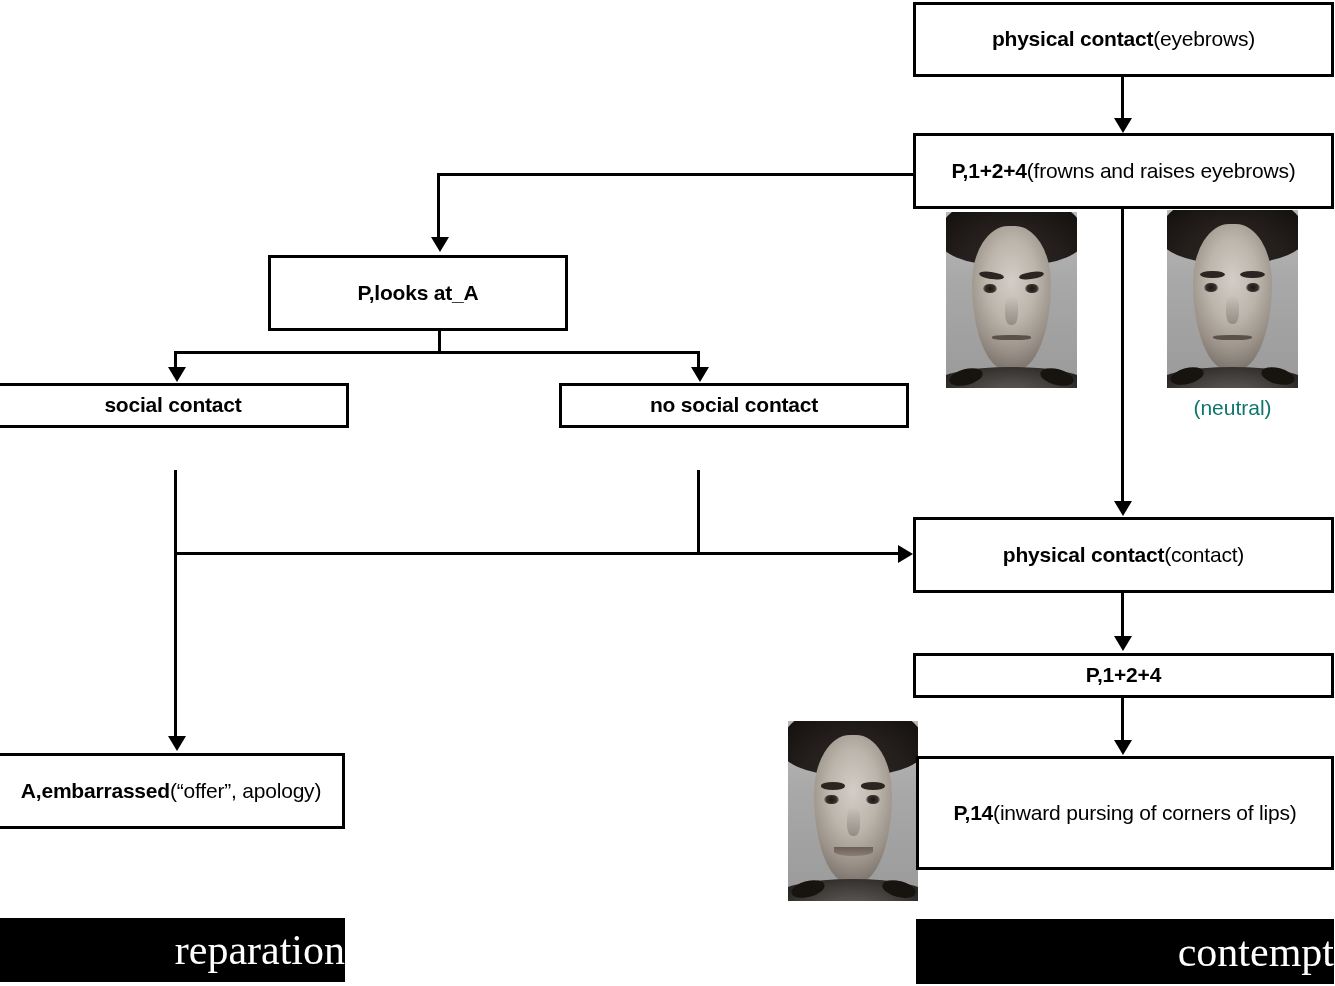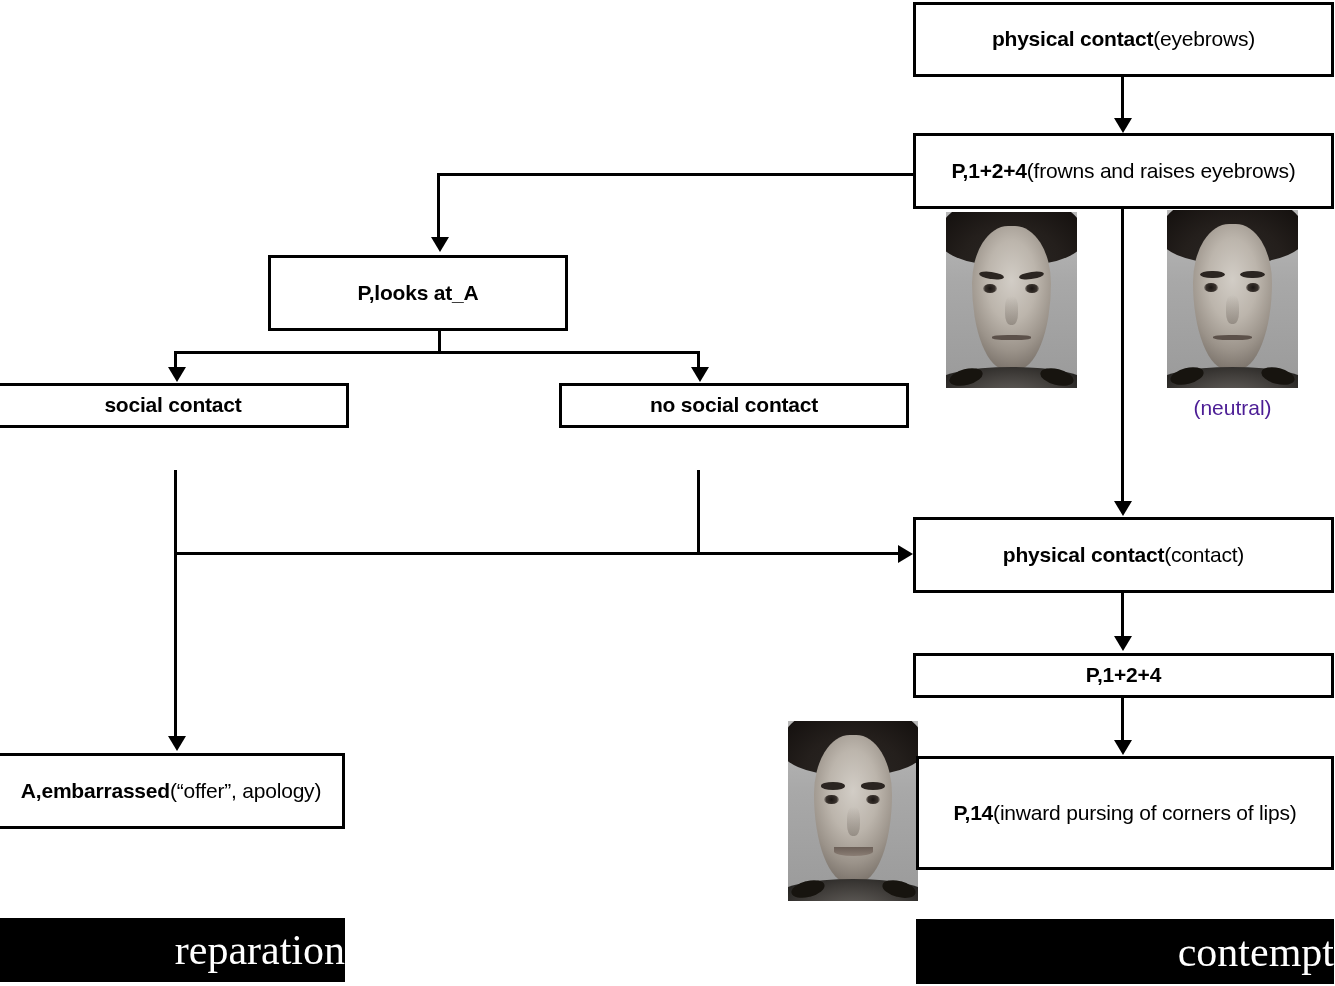--- a/index.html
+++ b/index.html
@@ -36,21 +36,21 @@
   }
   .node .sub {
     font-size: 21px;
     font-weight: normal;
     color: #000000;
     letter-spacing: -0.2px;
   }
   .label-outside {
     position: absolute;
     font-size: 21px;
-    color: #4c1d95;
+    color: #0f766e;
     text-align: center;
     z-index: 5;
   }
   .outcome {
     position: absolute;
     box-sizing: border-box;
     background: #000000;
     color: #ffffff;
     display: flex;
     align-items: center;

